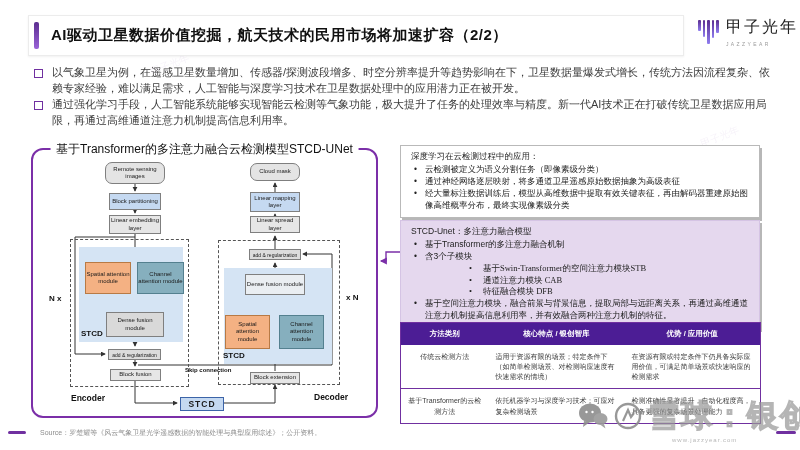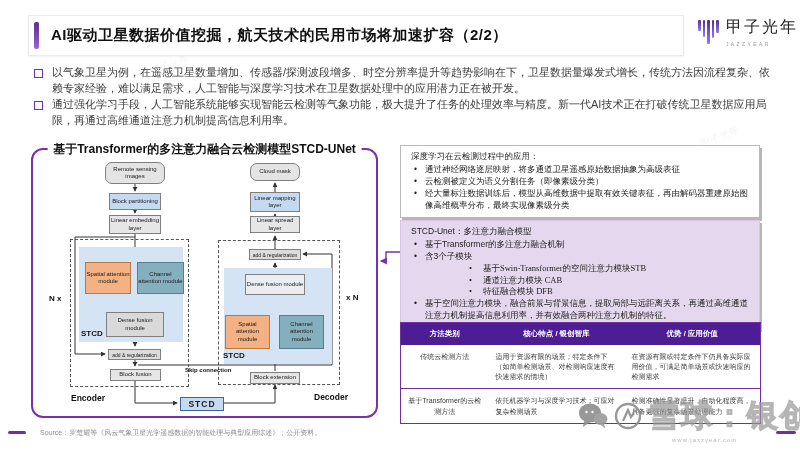--- a/index.html
+++ b/index.html
@@ -21,21 +21,21 @@
   .logo-cn{font-size:16px;color:#222;font-family:"Liberation Serif","DejaVu Serif",serif;letter-spacing:2px;}
   .logo-en{font-size:5px;color:#9a9a9a;letter-spacing:2.4px;margin-top:3px;}
 
   
   .bullet{left:34px;width:744px;display:flex;gap:9px;font-size:11px;line-height:1.45;color:#3c3c3c;}
   .bullet-sq{flex:0 0 auto;width:7px;height:7px;border:1.6px solid #7030A0;margin-top:3.5px;}
 
   
   .diagram{left:31px;top:148px;width:347px;height:270px;border:2px solid #7B2FA8;border-radius:12px;background:#fff;}
   .diagram-title{position:absolute;top:-9px;left:50%;transform:translateX(-50%);
-    background:#fff;padding:0 6px;font-size:12px;font-weight:bold;color:#111;white-space:nowrap;}
+    background:#fff;padding:0 6px;font-size:12px;font-weight:normal;color:#111;white-space:nowrap;}
   .dbox{position:absolute;box-sizing:border-box;display:flex;align-items:center;justify-content:center;
     text-align:center;font-size:6px;line-height:1.2;border:1px solid #7f7f7f;color:#1a1a1a;background:#e6e6e6;}
   .dbox.rounded{border-radius:7px;background:#e4e4e4;}
   .dbox.blue{background:#C5D9F1;}
   .dbox.orange{background:#F4B183;border-color:#b87a45;}
   .dbox.teal{background:#86AFBE;border-color:#54808f;}
   .dbox.grayd{background:#D9D9D9;}
   .dbox.lgray{background:#EAEEF2;}
   .dbox.tiny{font-size:5px;background:#dcdcdc;}
   .dregion{position:absolute;box-sizing:border-box;background:#D5E4F4;}
@@ -199,22 +199,22 @@
   <defs>
     <marker id="ahp2" markerWidth="7" markerHeight="7" refX="4.2" refY="2.5" orient="auto">
       <path d="M0,0 L5,2.5 L0,5 z" fill="#7B2FA8"></path>
     </marker>
   </defs>
   <path d="M32,8 H12 V17 H7" stroke="#7B2FA8" stroke-width="1.4" fill="none" marker-end="url(#ahp2)"></path>
 </svg>
 
 <div class="abs panel panel-white" style="top:145px;">
   <div class="p-title">深度学习在云检测过程中的应用：</div>
+  <div class="p-li">云检测被定义为语义分割任务（即像素级分类）</div>
   <div class="p-li">通过神经网络逐层映射，将多通道卫星遥感原始数据抽象为高级表征</div>
-  <div class="p-li">云检测被定义为语义分割任务（即像素级分类）</div>
   <div class="p-li">经大量标注数据训练后，模型从高维数据中提取有效关键表征，再由解码器重建原始图像高维概率分布，最终实现像素级分类</div>
 </div>
 
 <div class="abs panel panel-purple" style="top:220px;">
   <div class="p-title bold">STCD-Unet：多注意力融合模型</div>
   <div class="p-li">基于Transformer的多注意力融合机制</div>
   <div class="p-li">含3个子模块</div>
   <div class="p-li sub">基于Swin-Transformer的空间注意力模块STB</div>
   <div class="p-li sub">通道注意力模块 CAB</div>
   <div class="p-li sub">特征融合模块 DFB</div>

